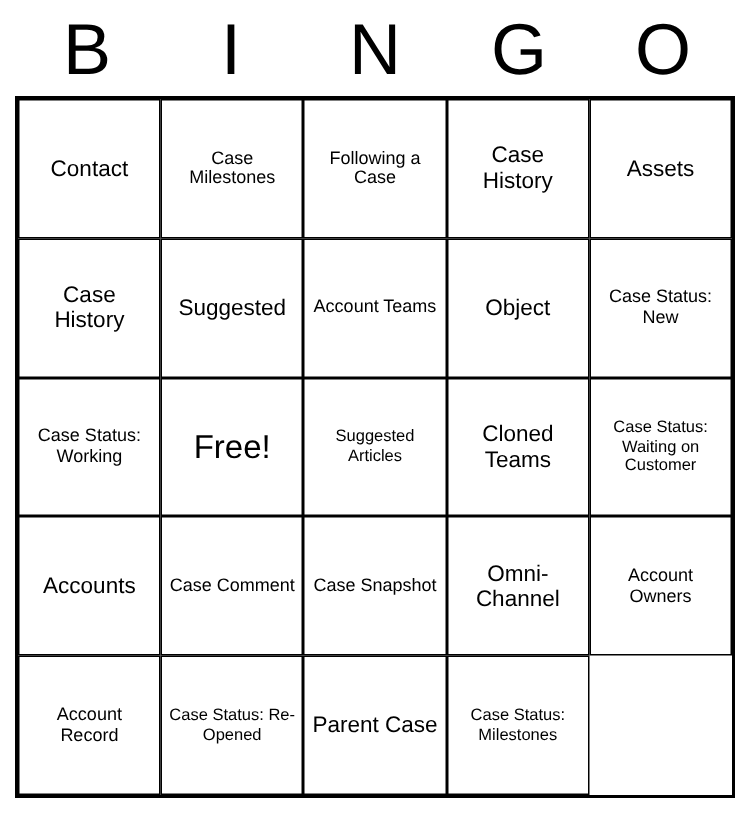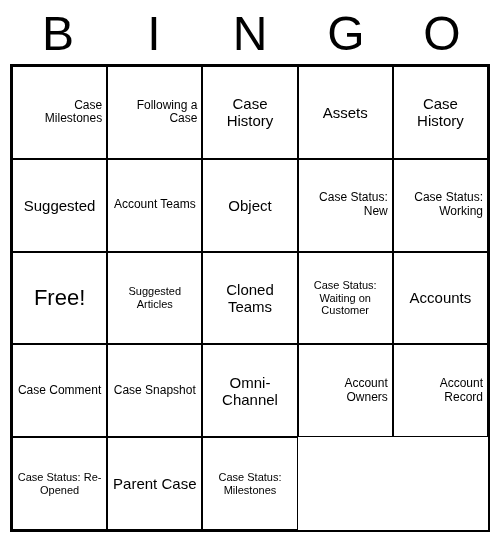--- a/index.html
+++ b/index.html
@@ -39,36 +39,37 @@
       border: 1px solid #000;
       display: flex;
       align-items: center;
       justify-content: center;
       text-align: center;
       padding: 4px;
       font-size: 15px;
       line-height: 1.15;
       color: #000;
     }
-    .cell.small { font-size: 12px; text-align: right; }
+    .cell.small { font-size: 12px; }
     .cell.xsmall { font-size: 11px; }
     .cell.free { font-size: 22px; }
   </style>
 </head>
 <body>
 
 <div class="card">
   <div class="header">
     <div class="header-letter">B</div>
     <div class="header-letter">I</div>
     <div class="header-letter">N</div>
     <div class="header-letter">G</div>
     <div class="header-letter">O</div>
   </div>
   <div class="grid" id="grid">
+      <div class="cell">Contact</div>
       <div class="cell small">Case Milestones</div>
       <div class="cell small">Following a Case</div>
       <div class="cell">Case History</div>
       <div class="cell">Assets</div>
       <div class="cell">Case History</div>
       <div class="cell">Suggested</div>
       <div class="cell small">Account Teams</div>
       <div class="cell">Object</div>
       <div class="cell small">Case Status: New</div>
       <div class="cell small">Case Status: Working</div>

